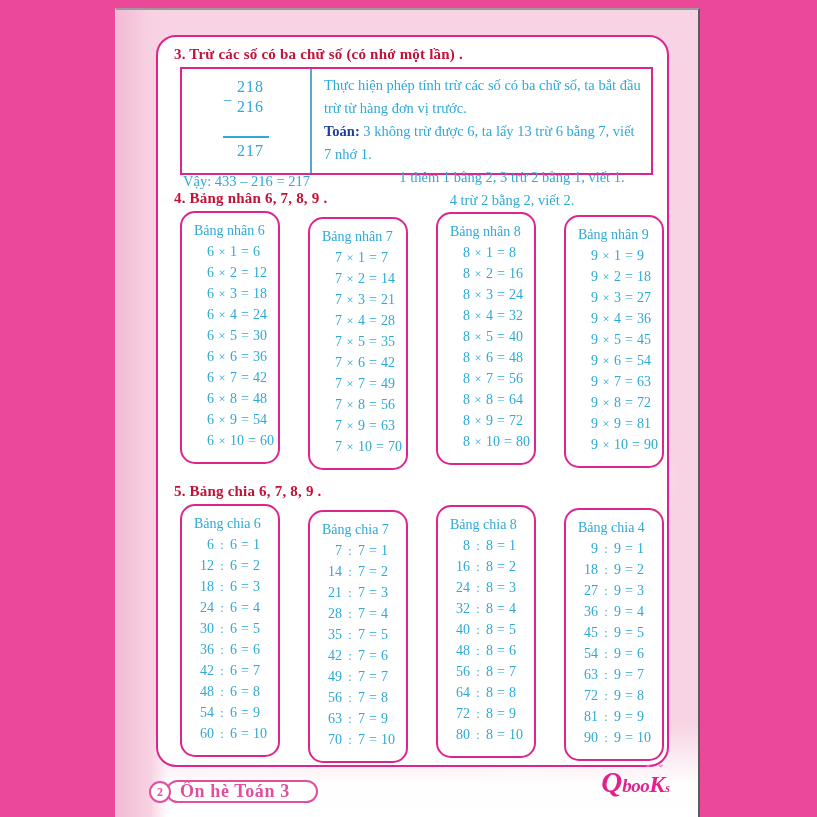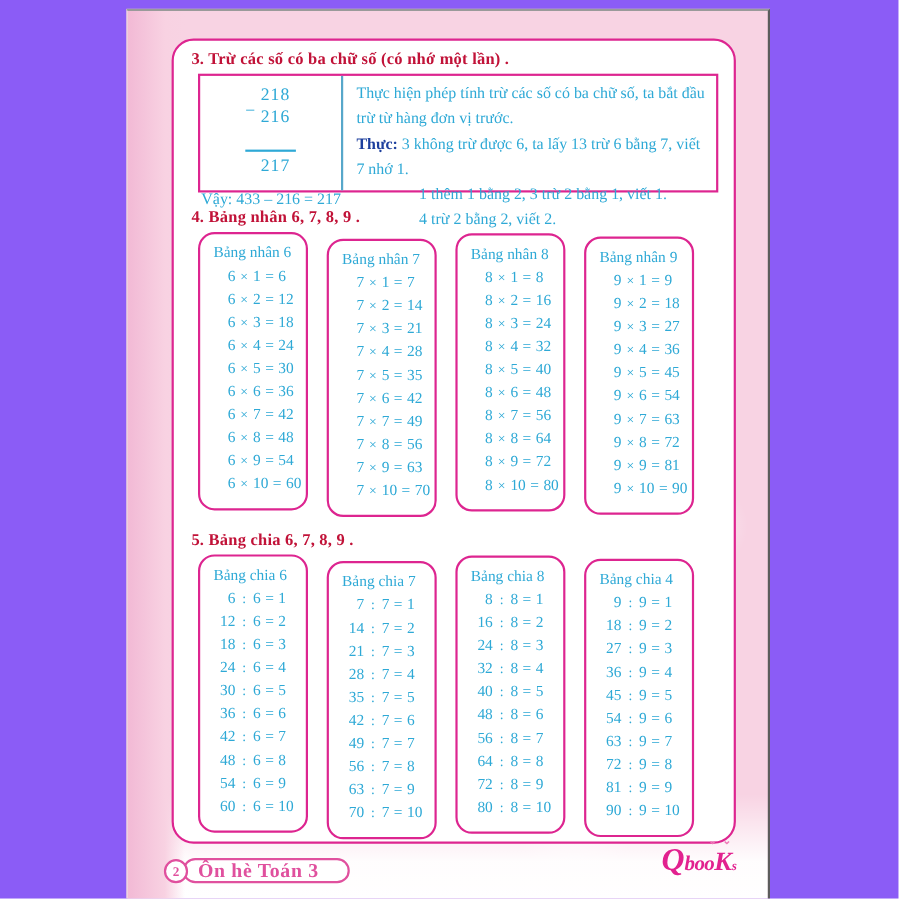--- a/index.html
+++ b/index.html
@@ -1,17 +1,17 @@
 <!DOCTYPE html>
 <html><head>
 <meta charset="utf-8">
 <style>
   * { margin:0; padding:0; box-sizing:border-box; }
   html,body { width:817px; height:817px; background:#ffffff; font-family:"Liberation Serif", serif; }
-  .canvas { position:relative; width:817px; height:817px; background:#8b5cf6; overflow:hidden; }
+  .canvas { position:relative; width:817px; height:817px; background:#ec4899; overflow:hidden; }
 
   
   .photo {
     position:absolute; left:115px; top:8px; width:585px; height:809px;
     background:
       linear-gradient(to right, #f2b9d5 0px, #f8d2e2 34px, rgba(248,210,226,0) 52px),
       linear-gradient(to top, #ffffff 0px, rgba(255,255,255,0.95) 34px, rgba(255,255,255,0) 95px),
       radial-gradient(circle at 82% 30%, rgba(255,255,255,0.55) 0px, rgba(255,255,255,0.45) 14px, rgba(255,255,255,0) 55px),
       radial-gradient(circle at 90% 58%, rgba(255,255,255,0.5) 0px, rgba(255,255,255,0) 40px),
       radial-gradient(circle at 70% 90%, rgba(255,255,255,0.8) 0px, rgba(255,255,255,0) 60px),
@@ -41,24 +41,24 @@
   .ex-left { flex:0 0 130px; border-right:2px solid #57a7ca; position:relative; color:#2ea9d6; }
   .vs { position:relative; width:46px; margin:8px auto 0; padding-left:14px; font-size:16px; }
   .vs-num { line-height:20px; letter-spacing:1px; }
   .vs-minus { position:absolute; left:0; top:15px; font-size:16px; }
   .vs-underline { border-bottom:2px solid #2ea9d6; padding-bottom:19px; margin-bottom:3px; margin-left:-14px; padding-left:14px; }
   .vs-conclusion { margin-top:12px; text-align:right; font-size:14.5px; white-space:nowrap; }
 
   .ex-right { flex:1; padding:5px 8px 4px 12px; color:#2ea9d6; font-size:14.5px; }
   .ex-right p { margin:0; line-height:23px; }
   .nham { color:#1d3f9d; font-weight:bold; }
-  .step-indent { padding-left:57px; }
+  .step-indent { padding-left:57px;text-align:center; }
 
   
-  .table-row { display:flex; gap:17px; margin:0 0 12px 10px; align-items:flex-start; }
+  .table-row { display:flex; gap:28px; margin:0 0 12px 10px; align-items:flex-start; }
   .mini {
     width:100px; border:2px solid #dd2590; border-radius:15px; background:#ffffff;
     padding:9px 4px 8px 8px; flex:0 0 auto;
   }
   .table-row .mini:nth-child(2) { margin-top:6px; }
   .table-row .mini:nth-child(3) { margin-top:1px; }
   .table-row .mini:nth-child(4) { margin-top:4px; }
   .mini-title { color:#2ea9d6; font-size:14px; height:18px; line-height:18px; margin:0 0 4px 4px; white-space:nowrap; }
   .eq { display:flex; align-items:baseline; height:21px; color:#2ea9d6; font-size:14px; white-space:nowrap; }
   .eq-a { flex:0 0 24px; text-align:right; }
@@ -101,21 +101,21 @@
           <div class="vs">
             <span class="vs-minus">−</span>
             <div class="vs-num">218</div>
             <div class="vs-num vs-underline">216</div>
             <div class="vs-num">217</div>
           </div>
           <div class="vs-conclusion">Vậy: 433 – 216 = 217</div>
         </div>
         <div class="ex-right">
           <p>Thực hiện phép tính trừ các số có ba chữ số, ta bắt đầu trừ từ hàng đơn vị trước.</p>
-          <p><span class="nham">Thực:</span> <span>3 không trừ được 6, ta lấy 13 trừ 6 bằng 7, viết 7 nhớ 1.</span></p>
+          <p><span class="nham">Toán:</span> <span>3 không trừ được 6, ta lấy 13 trừ 6 bằng 7, viết 7 nhớ 1.</span></p>
           <p class="step-indent">1 thêm 1 bằng 2, 3 trừ 2 bằng 1, viết 1.</p>
           <p class="step-indent">4 trừ 2 bằng 2, viết 2.</p>
         </div>
       </div>
 
       <div class="sec-heading">4. Bảng nhân 6, 7, 8, 9 .</div>
 
       <div class="table-row">
         <div class="mini">
           <div class="mini-title">Bảng nhân 6</div>

